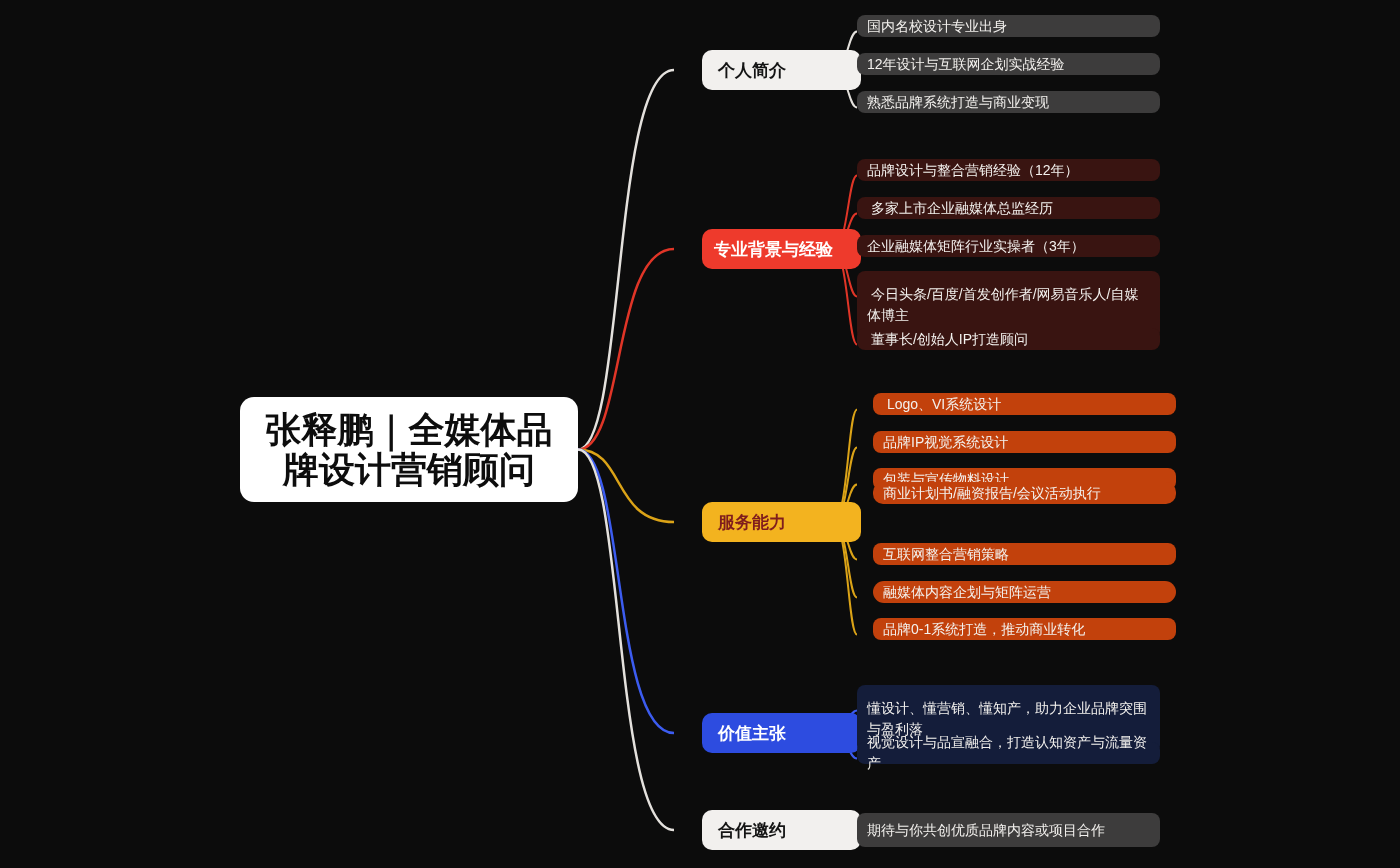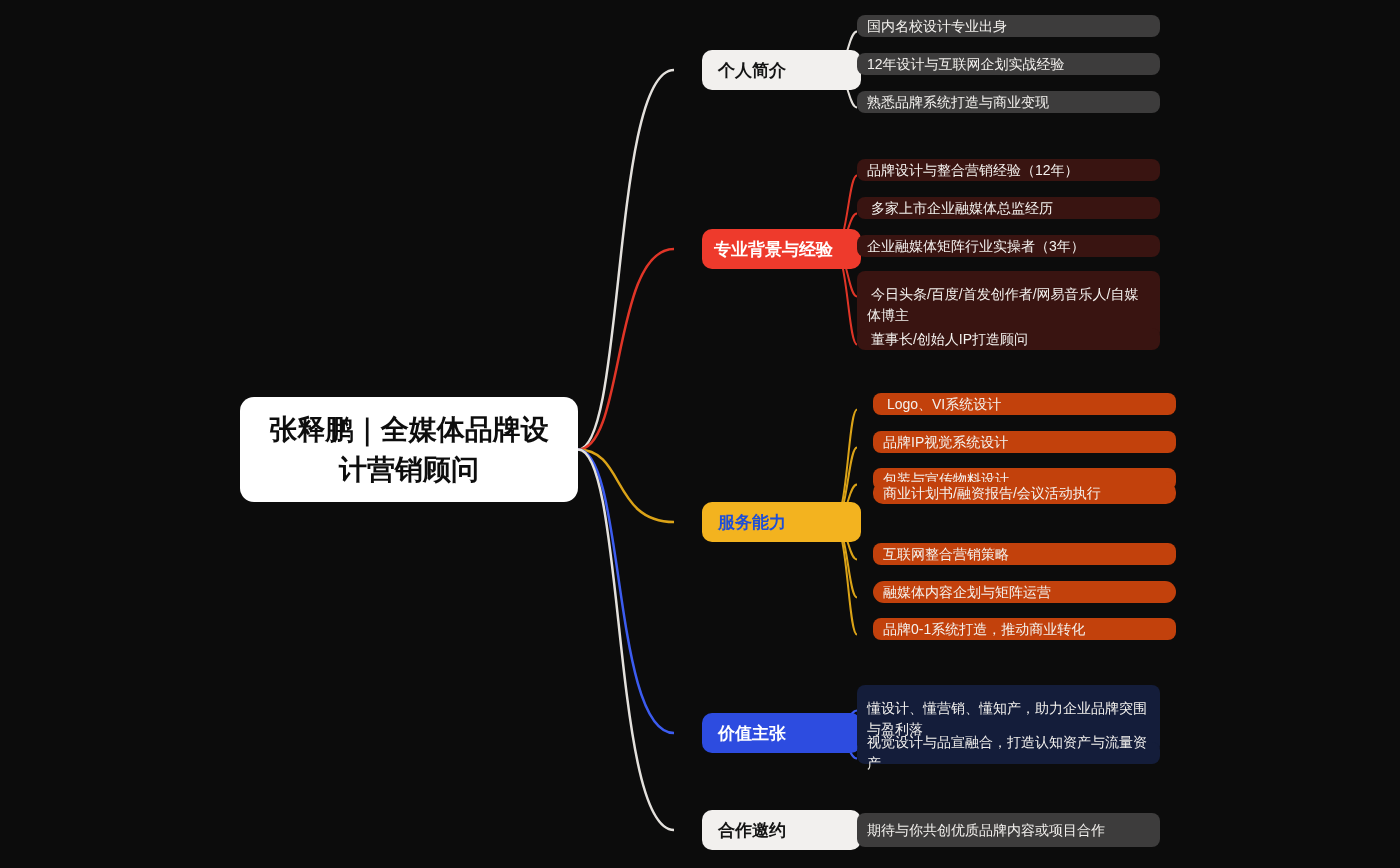--- a/index.html
+++ b/index.html
@@ -6,33 +6,33 @@
   .canvas{
     position:relative;width:1400px;height:868px;overflow:hidden;
     background:#0c0c0c;
     font-family:"Liberation Sans","DejaVu Sans",sans-serif;
   }
   svg.connectors{position:absolute;left:0;top:0;width:1400px;height:868px;}
   .node{position:absolute;box-sizing:border-box;}
   .root{
     left:240px;top:397px;width:338px;height:105px;
     background:#ffffff;color:#0d0d0d;border-radius:14px;
-    font-size:28px;font-weight:700;line-height:40px;
+    font-size:36px;font-weight:700;line-height:40px;
     display:flex;align-items:center;justify-content:center;
     text-align:center;padding:0 18px;
   }
   .branch{
     left:702px;width:159px;height:40px;border-radius:10px;
     font-size:17px;font-weight:700;
     display:flex;align-items:center;padding:0 16px;
     white-space:nowrap;
   }
   .branch.light{background:#f2f0ee;color:#141414;}
   .branch.red{background:#ee3a2c;color:#ffffff;}
-  .branch.yellow{background:#f3b31f;color:#1d4ed8;}
+  .branch.yellow{background:#f3b31f;color:#7f1d1d;}
   .branch.blue{background:#2d4ce0;color:#ffffff;}
   .child{
     left:857px;width:303px;height:22px;border-radius:8px;
     font-size:14px;font-weight:500;color:#f3f1ee;
     display:flex;align-items:center;padding:0 10px;
     white-space:pre-wrap;line-height:21px;
   }
   .child.tall{height:68px;}
   .child.gray{background:#3d3c3c;}
   .child.darkred{background:#391411;}

